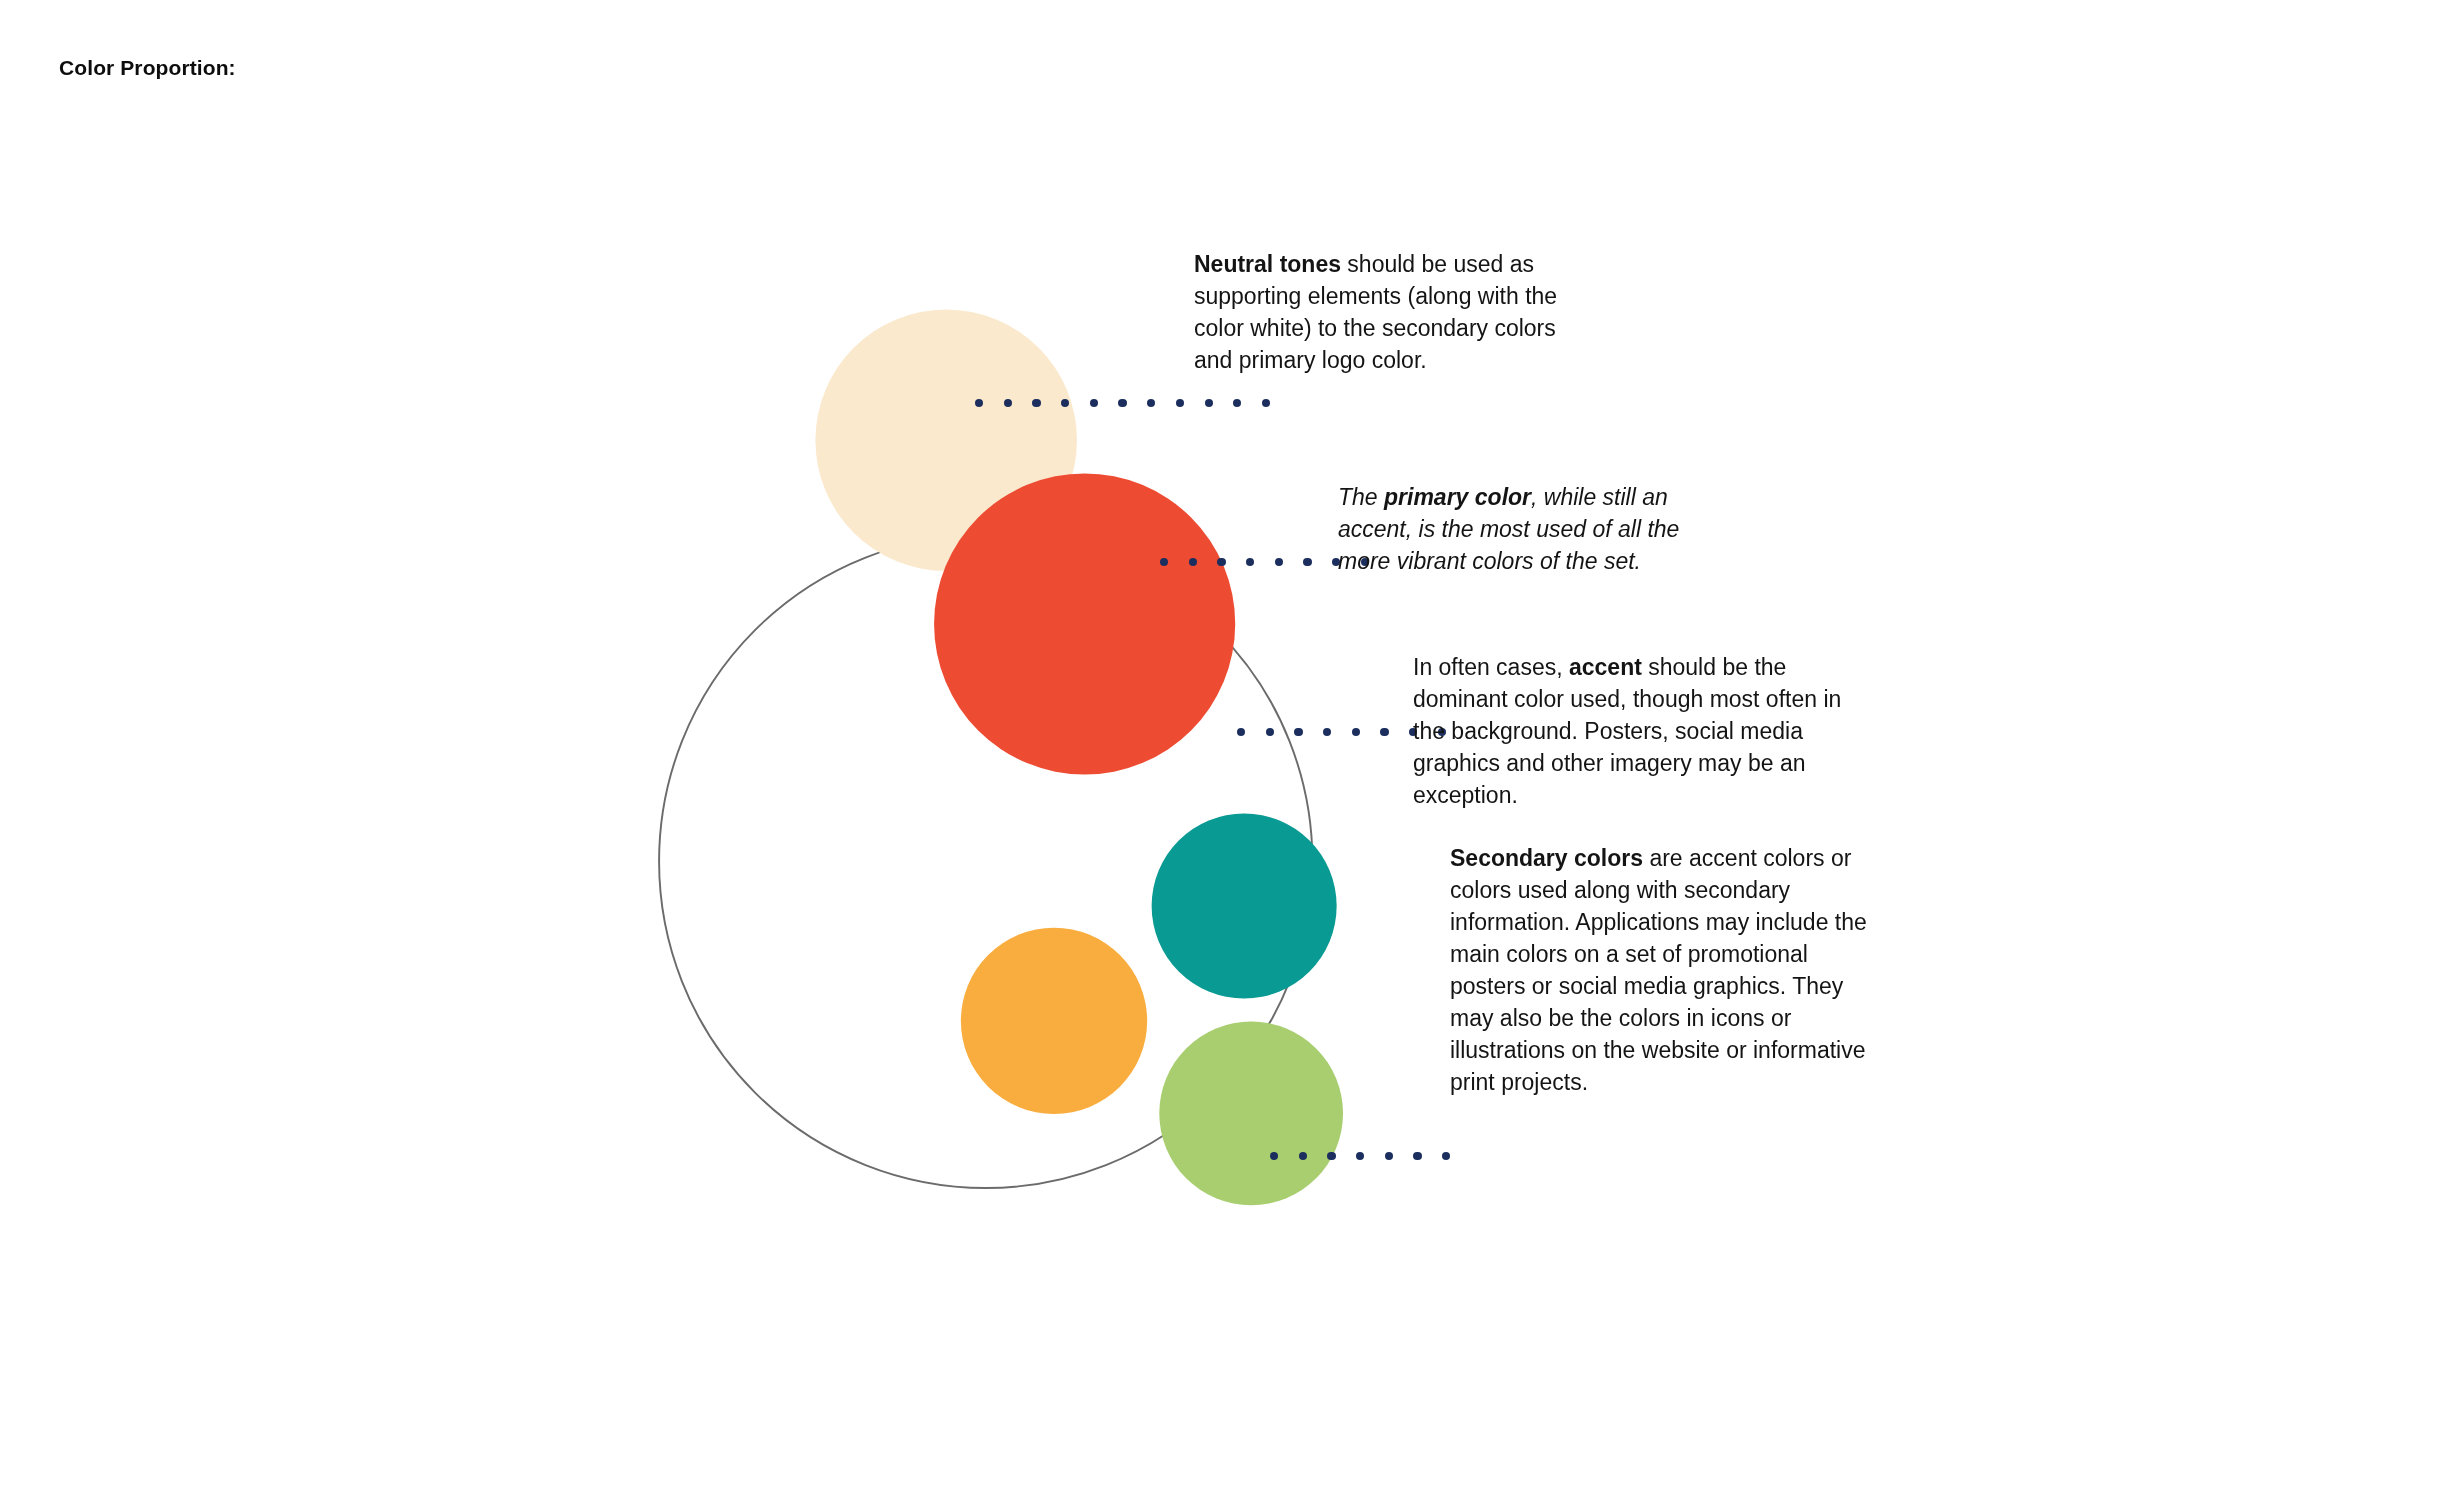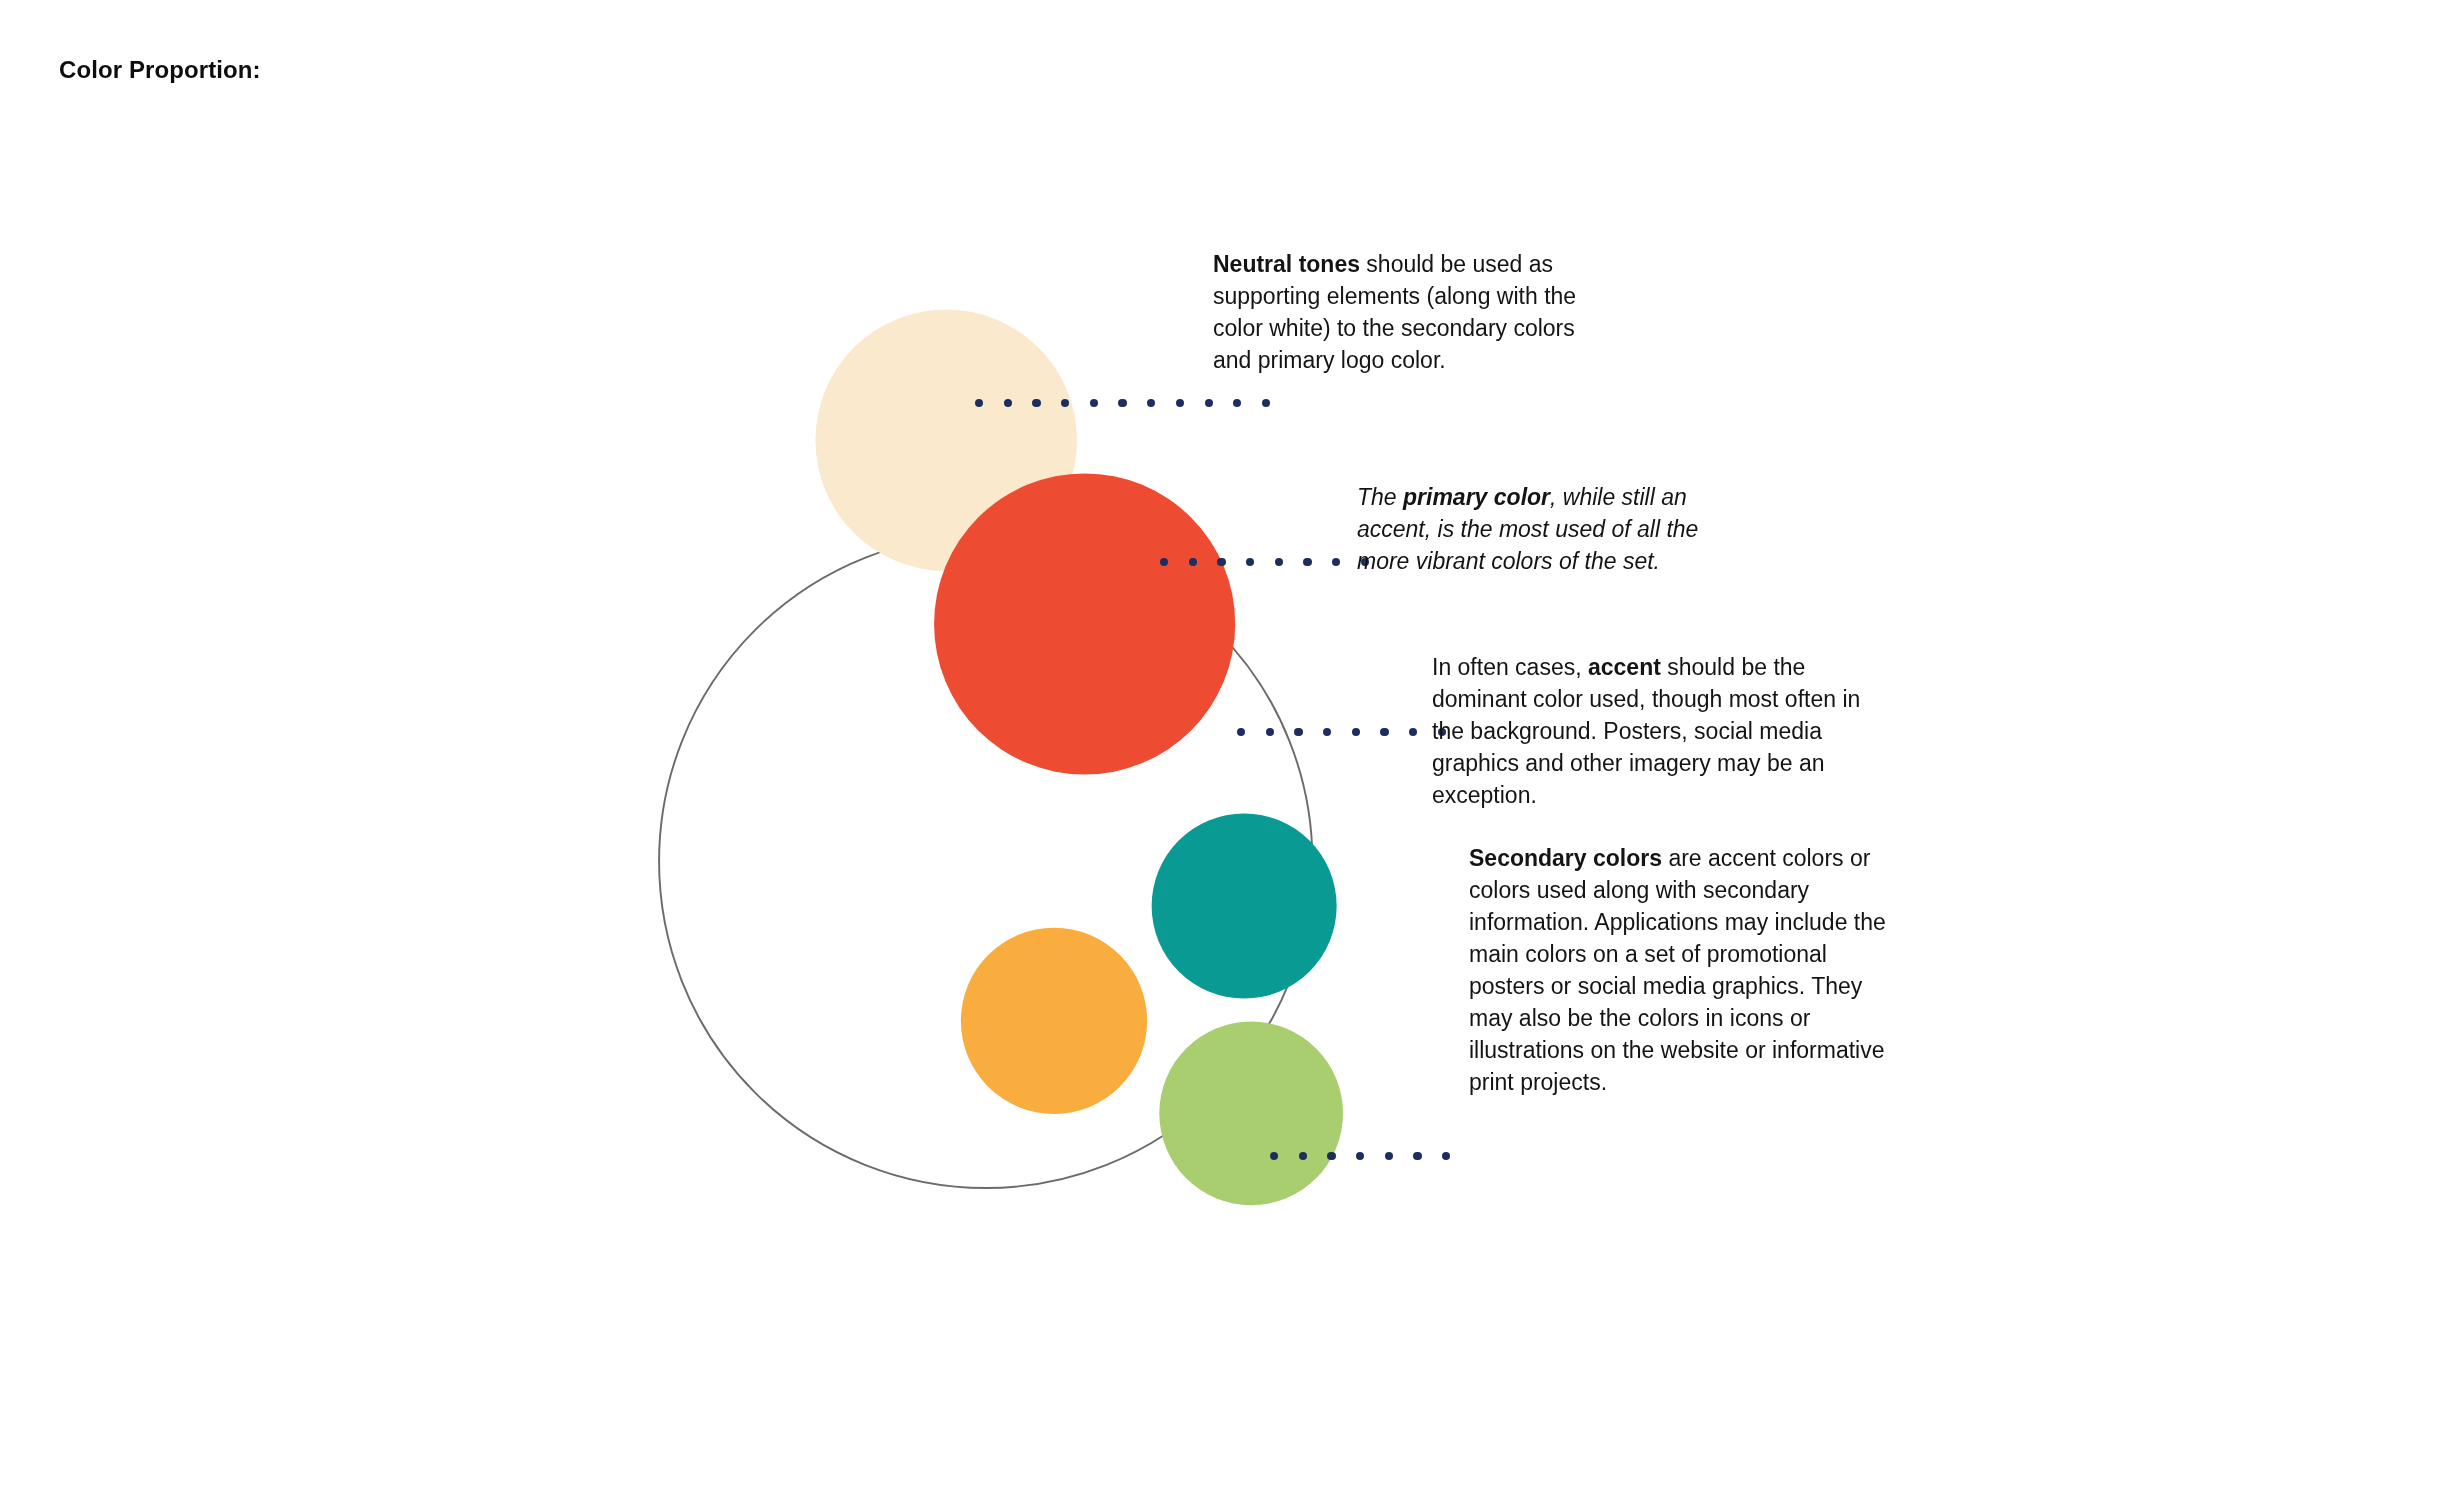--- a/index.html
+++ b/index.html
@@ -12,42 +12,41 @@
     height: 1507px;
     position: relative;
     font-family: "Liberation Sans", sans-serif;
     overflow: hidden;
   }
 
   #page-title {
     position: absolute;
     left: 59px;
     top: 56px;
-    font-size: 24px;
+    font-size: 21px;
     font-weight: bold;
     color: #0d0d0d;
     letter-spacing: 0.1px;
     white-space: nowrap;
   }
 
   #diagram-canvas {
     position: absolute;
     left: 0;
     top: 0;
     width: 2450px;
     height: 1507px;
   }
 
   .callout {
     position: absolute;
     color: #141414;
     font-size: 23px;
     line-height: 32px;
     font-family: "Liberation Sans", sans-serif;
-    margin-left: 19px;
   }
   .callout b { font-weight: bold; }
 
   .leader {
     position: absolute;
     display: flex;
     align-items: center;
   }
   .leader .dot {
     width: 8.3px;

